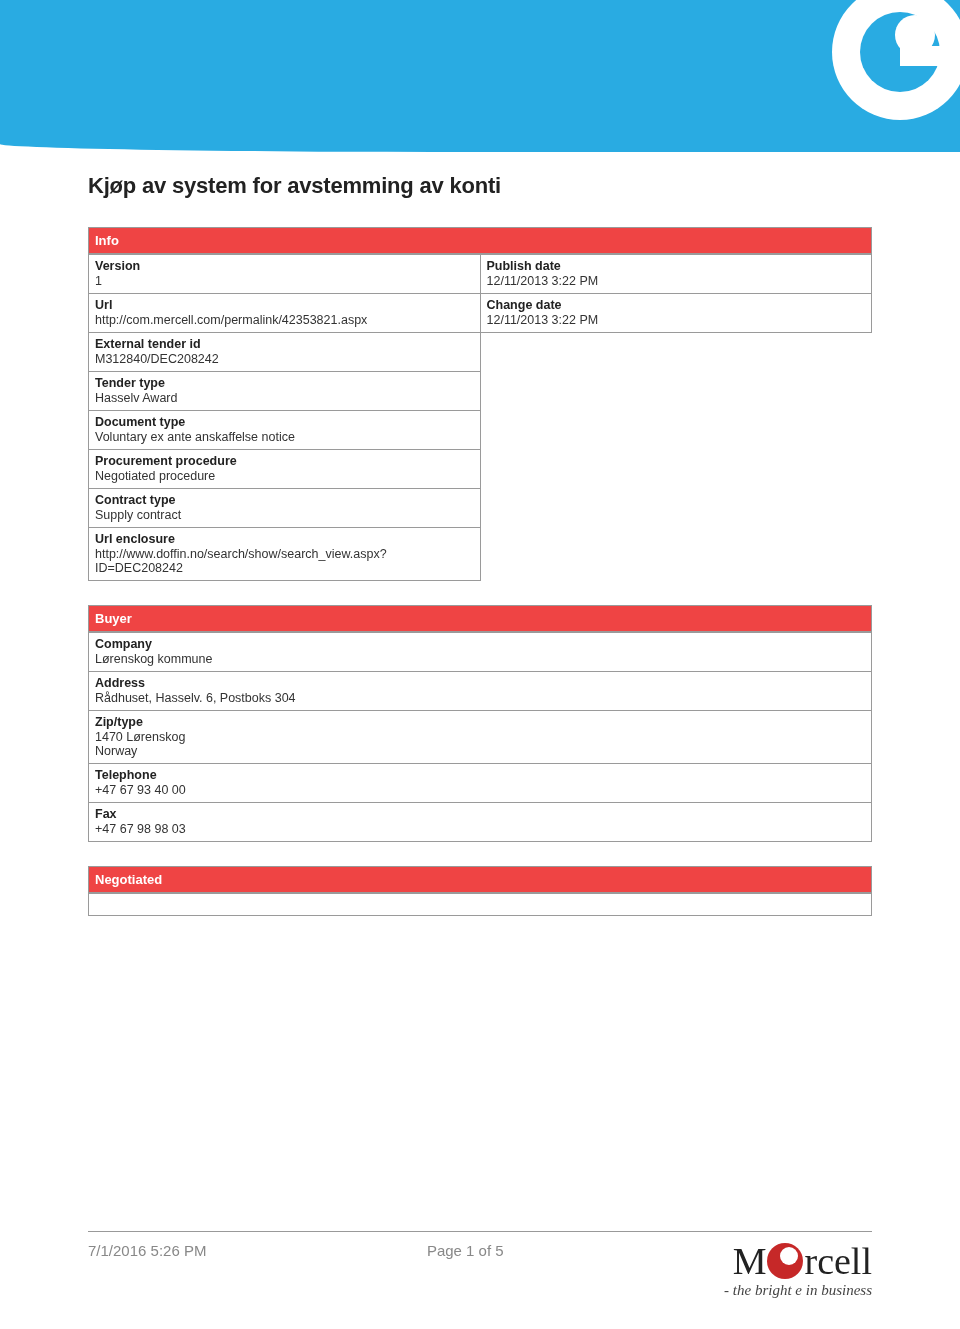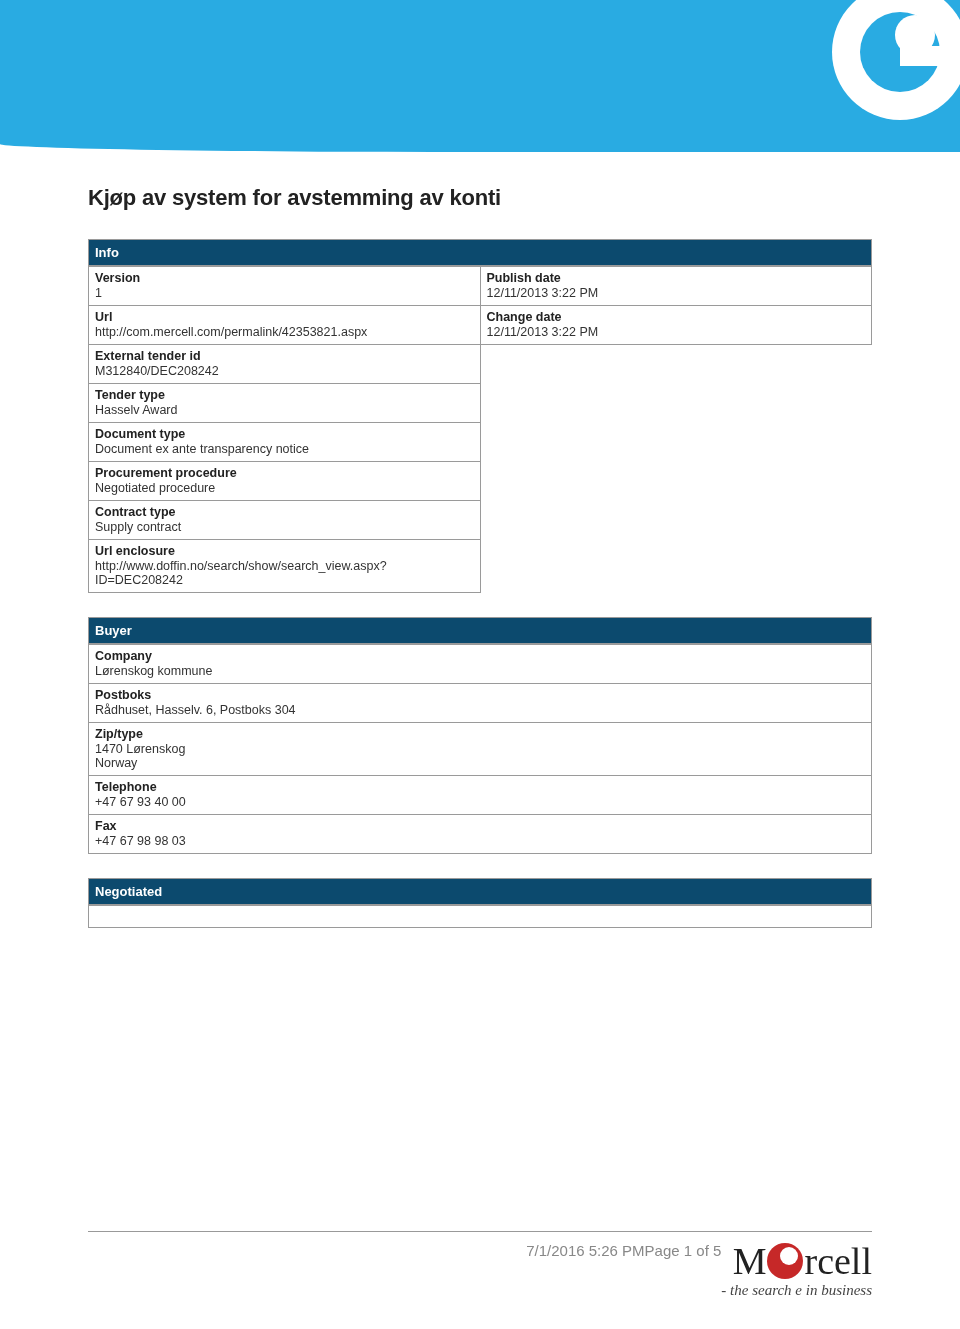--- a/index.html
+++ b/index.html
@@ -19,31 +19,31 @@
     position: relative;
     overflow: hidden;
     border-bottom-left-radius: 50% 8px;
   }
   .header-logo {
     position: absolute;
     right: 0;
     top: 0;
   }
   .content {
-    padding: 33px 88px 0 88px;
+    padding: 21px 88px 0 88px;
   }
   .page-title {
     font-size: 22px;
     font-weight: bold;
     color: #222;
     margin-bottom: 28px;
     letter-spacing: -0.2px;
   }
   .section-header {
-    background: #0c4a6e;
+    background: #ef4444;
     color: #fff;
     font-weight: bold;
     font-size: 13px;
     padding: 5px 6px;
     border: 1px solid #9a9a9a;
   }
   table.info-table {
     border-collapse: collapse;
     width: 100%;
     margin-bottom: 24px;
@@ -80,21 +80,21 @@
     margin: 0;
   }
   .footer {
     position: absolute;
     bottom: 30px;
     left: 88px;
     right: 88px;
   }
   .footer-row {
     display: flex;
-    justify-content: flex-end;
+    justify-content: space-between;
     align-items: flex-start;
     padding-top: 10px;
   }
   .footer-date, .footer-page {
     color: #888;
     font-size: 15px;
     font-family: Arial, sans-serif;
   }
   .footer-logo {
     text-align: right;
@@ -195,21 +195,21 @@
     <tr>
       <td class="half-left">
         <div class="cell-label">Tender type</div>
         <div class="cell-value">Hasselv Award</div>
       </td>
       <td class="empty-cell"></td>
     </tr>
     <tr>
       <td class="half-left">
         <div class="cell-label">Document type</div>
-        <div class="cell-value">Document ex ante transparency notice</div>
+        <div class="cell-value">Voluntary ex ante anskaffelse notice</div>
       </td>
       <td class="empty-cell"></td>
     </tr>
     <tr>
       <td class="half-left">
         <div class="cell-label">Procurement procedure</div>
         <div class="cell-value">Negotiated procedure</div>
       </td>
       <td class="empty-cell"></td>
     </tr>
@@ -234,21 +234,21 @@
   <table class="info-table">
     <tbody>
         <tr>
           <td>
       <div class="cell-label">Company</div>
       <div class="cell-value">Lørenskog kommune</div>
     </td>
         </tr>
     <tr>
           <td>
-      <div class="cell-label">Postboks</div>
+      <div class="cell-label">Address</div>
       <div class="cell-value">Rådhuset, Hasselv. 6, Postboks 304</div>
     </td>
         </tr>
     <tr>
           <td>
       <div class="cell-label">Zip/type</div>
       <div class="cell-value" style="white-space:pre-line">1470 Lørenskog
 Norway</div>
     </td>
         </tr>
@@ -281,16 +281,16 @@
   <hr class="footer-rule">
   <div class="footer-row">
     <div class="footer-date">7/1/2016 5:26 PM</div>
     <div class="footer-page">Page 1 of 5</div>
     <div class="footer-logo">
       <div class="mercell-word">
         <span>M</span>
         <span class="mercell-e"></span>
         <span>rcell</span>
       </div>
-      <div class="tagline">- the search e in business</div>
+      <div class="tagline">- the bright e in business</div>
     </div>
   </div>
 </div>
 
 </body></html>

